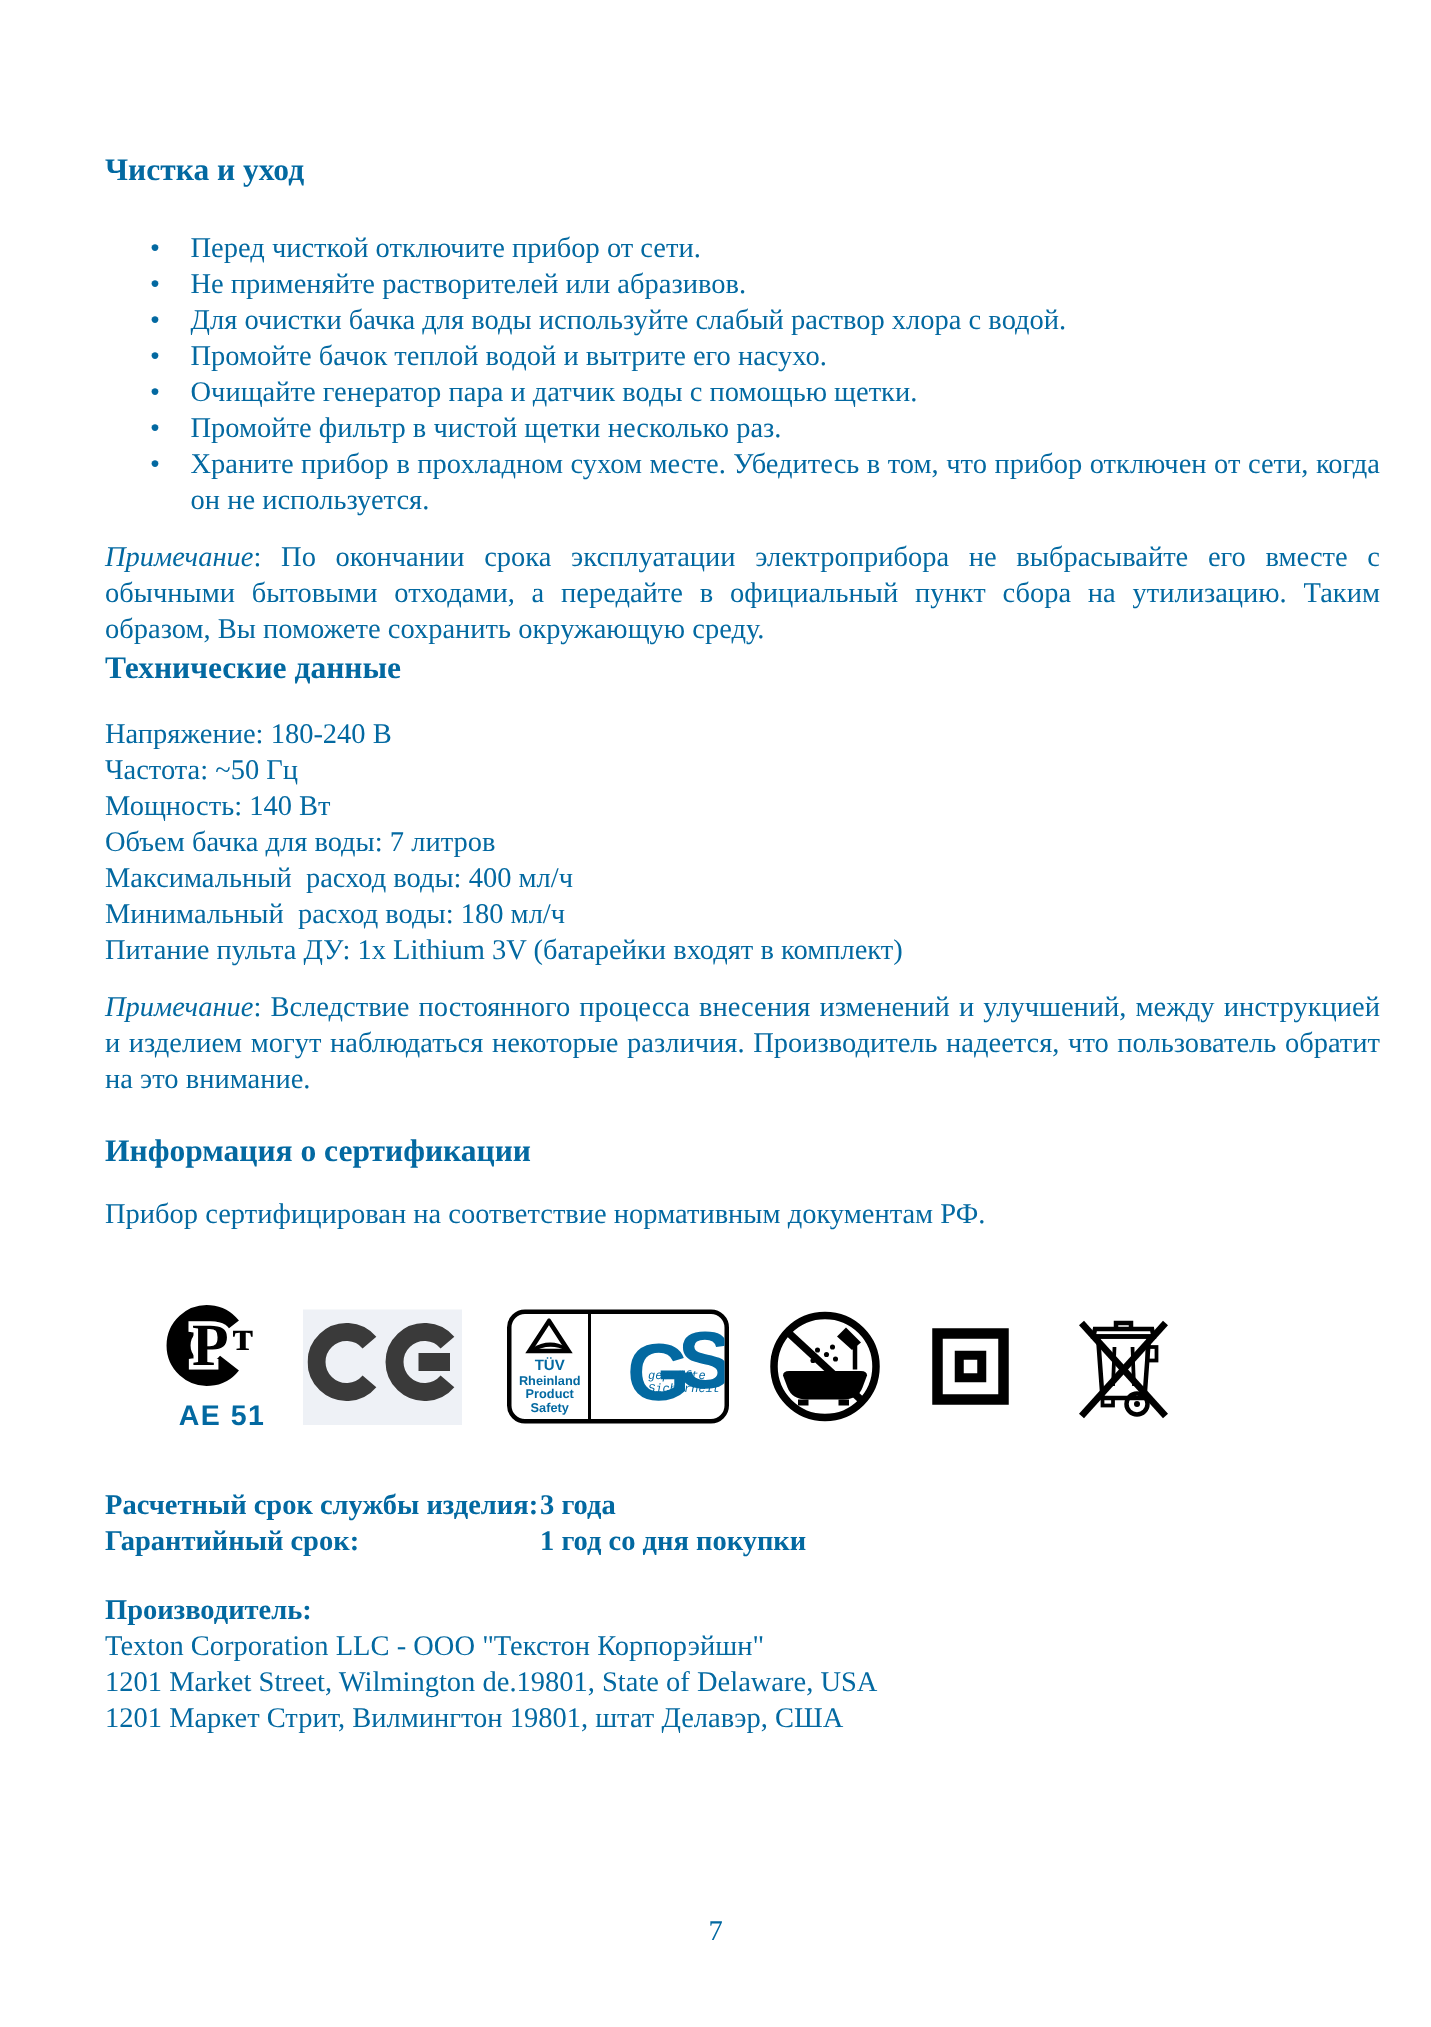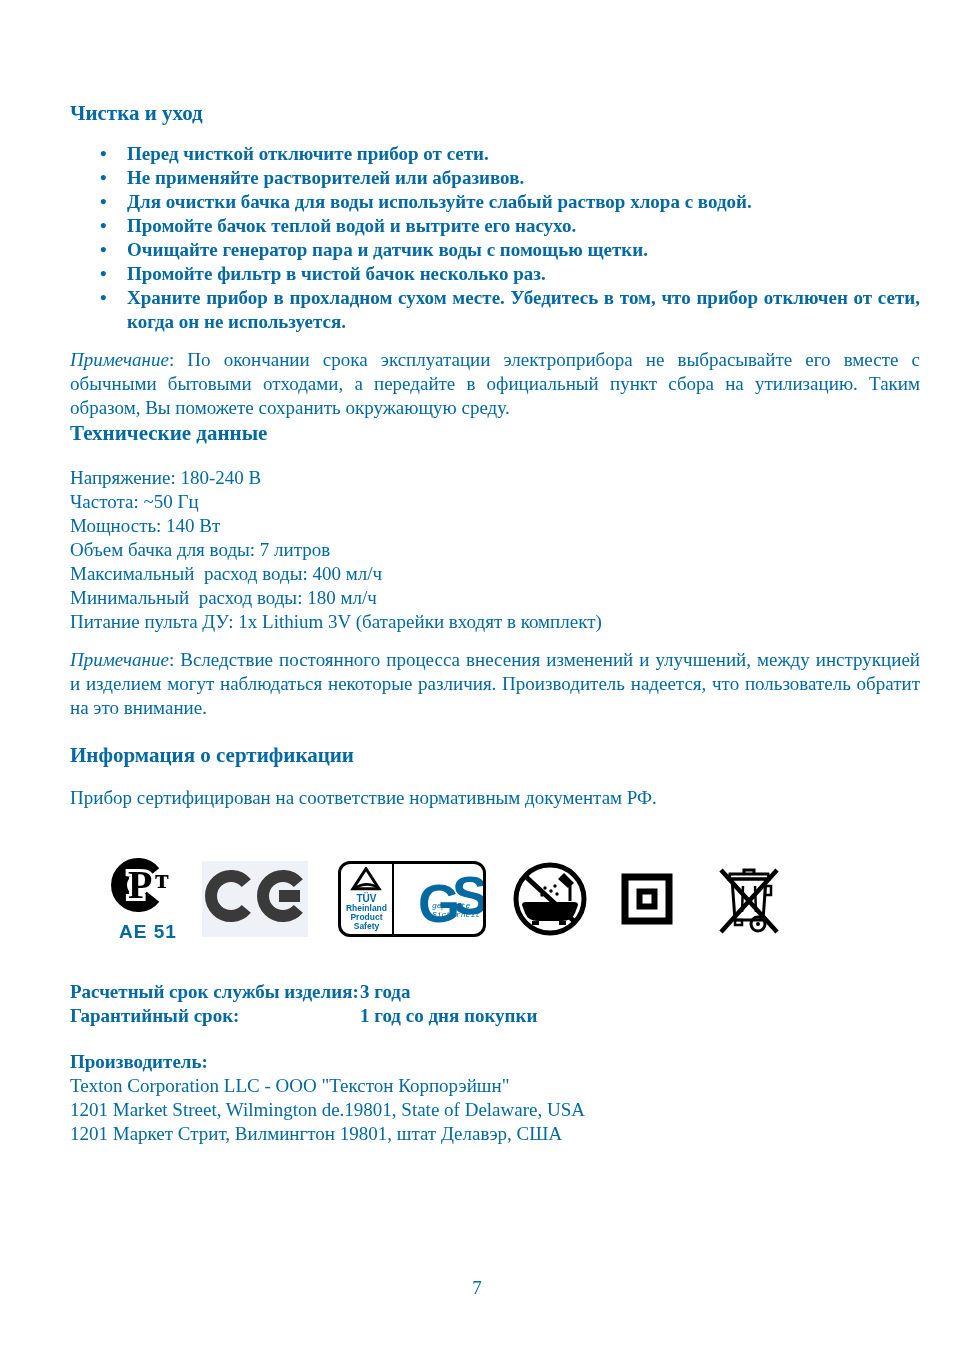--- a/index.html
+++ b/index.html
@@ -17,21 +17,21 @@
   }
   .content { padding: 100px 34px 0 70px; }
 
   h1.sec-title {
     font-size: 21px;
     line-height: 26px;
     font-weight: bold;
     font-family: "Liberation Serif", serif;
   }
 
-  ul.bullets { list-style: none; margin-top: 16px; font-weight: bold; }
+  ul.bullets { list-style: none; margin-top: 28px; }
   ul.bullets li {
     position: relative;
     padding-left: 57px;
     text-align: justify;
   }
   ul.bullets li::before {
     content: "\2022";
     position: absolute;
     left: 30px;
     top: 0;
@@ -143,21 +143,21 @@
   <div class="content">
 
     <h1 class="sec-title">Чистка и уход</h1>
 
     <ul class="bullets">
       <li>Перед чисткой отключите прибор от сети.</li>
       <li>Не применяйте растворителей или абразивов.</li>
       <li>Для очистки бачка для воды используйте слабый раствор хлора с водой.</li>
       <li>Промойте бачок теплой водой и вытрите его насухо.</li>
       <li>Очищайте генератор пара и датчик воды с помощью щетки.</li>
-      <li>Промойте фильтр в чистой бачок несколько раз.</li>
+      <li>Промойте фильтр в чистой щетки несколько раз.</li>
       <li>Храните прибор в прохладном сухом месте. Убедитесь в том, что прибор отключен от сети, когда он не используется.</li>
     </ul>
 
     <p class="note"><span class="note-label">Примечание</span><span>: По окончании срока эксплуатации электроприбора не выбрасывайте его вместе с обычными бытовыми отходами, а передайте в официальный пункт сбора на утилизацию. Таким образом, Вы поможете сохранить окружающую среду.</span></p>
 
     <h1 class="sec-title tech-title">Технические данные</h1>
 
     <div class="tech-lines">
       <div class="tech-line">Напряжение: 180-240 В</div>
       <div class="tech-line">Частота: ~50 Гц</div>

